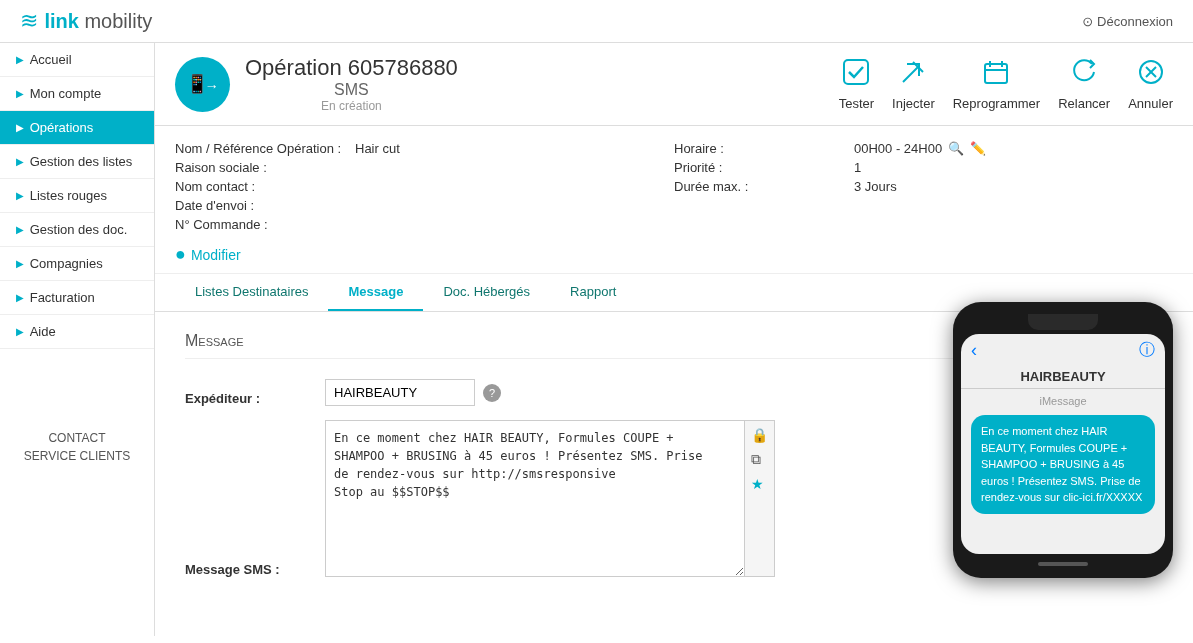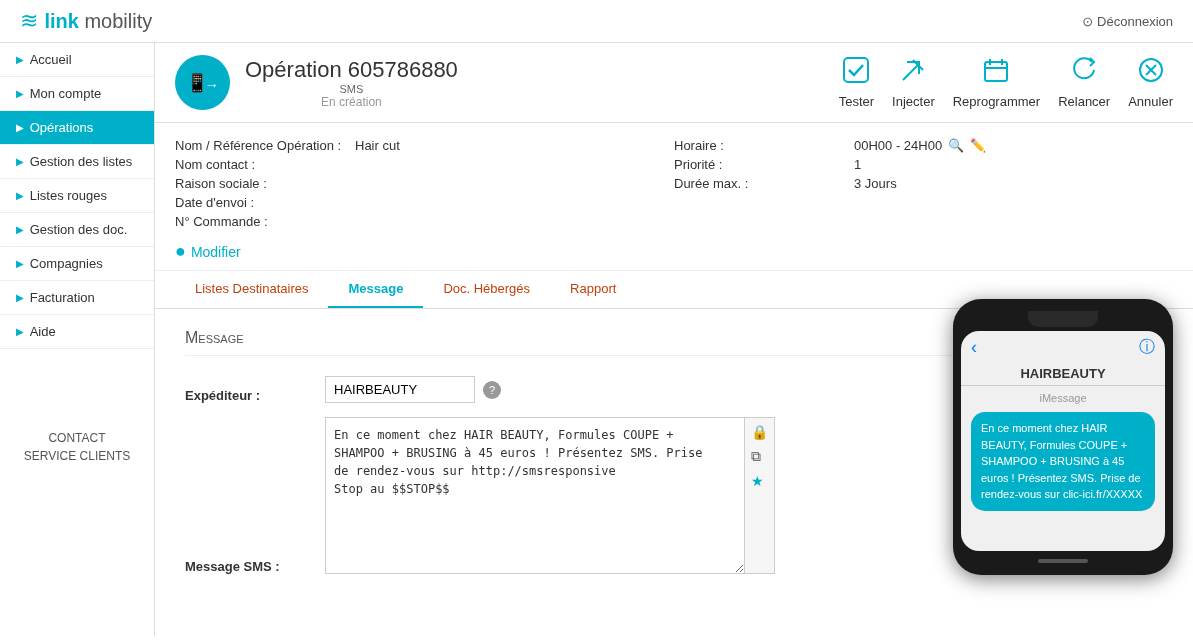--- a/index.html
+++ b/index.html
@@ -23,39 +23,39 @@
     .sidebar-contact { padding: 20px 10px; text-align: center; font-size: 12px; color: #555; line-height: 1.5; background: #fff; }
 
     
     .main { flex: 1; overflow: hidden; }
 
     
     .op-header { display: flex; align-items: center; padding: 12px 20px; border-bottom: 1px solid #ddd; background: #fff; }
     .op-icon { width: 55px; height: 55px; background: #00b0c8; border-radius: 50%; display: flex; align-items: center; justify-content: center; margin-right: 15px; flex-shrink: 0; }
     .op-title-block { margin-right: 38px; text-align: center; }
     .op-title { font-size: 22px; color: #333; font-weight: normal; }
-    .op-sub1 { font-size: 11px; color: #666; }
+    .op-sub1 { font-size: 16px; color: #666; }
     .op-sub2 { font-size: 12px; color: #999; }
     .op-actions { display: flex; gap: 18px; margin-left: auto; }
     .op-action { display: flex; flex-direction: column; align-items: center; cursor: pointer; gap: 4px; }
 
     
     .info-section { padding: 15px 20px 8px 20px; border-bottom: 1px solid #eee; }
     .info-row { display: flex; margin-bottom: 5px; }
     .info-left { flex: 1; }
     .info-right { flex: 1; }
     .info-field { display: flex; margin-bottom: 4px; font-size: 13px; }
     .info-label { font-weight: normal; min-width: 180px; }
     .info-value { color: #333; }
     .info-value.horaire { display: flex; align-items: center; gap: 6px; }
     .modifier-btn { display: flex; align-items: center; gap: 5px; color: #00b0c8; cursor: pointer; margin-top: 8px; font-size: 13px; }
 
     
     .tabs { display: flex; border-bottom: 1px solid #ddd; padding: 0 20px; background: #fff; }
-    .tab { padding: 10px 20px; cursor: pointer; font-size: 13px; color: #c2410c; border-bottom: 2px solid transparent; }
+    .tab { padding: 10px 20px; cursor: pointer; font-size: 13px; color: #0f766e; border-bottom: 2px solid transparent; }
     .tab.active { color: #00b0c8; border-bottom: 2px solid #00b0c8; font-weight: bold; }
 
     
     .message-section { padding: 20px 30px; }
     .message-title { font-size: 16px; color: #555; font-variant: small-caps; margin-bottom: 20px; border-bottom: 1px solid #eee; padding-bottom: 8px; }
 
     .form-row { display: flex; align-items: flex-end; margin-bottom: 14px; }
     .form-label { min-width: 140px; font-weight: bold; font-size: 13px; padding-top: 6px; }
     .form-control { display: flex; align-items: center; gap: 8px; }
     .expediteur-input { border: 1px solid #ccc; padding: 5px 8px; font-size: 13px; width: 150px; background: #fff; }
@@ -205,25 +205,25 @@
     </div>
 
     <div class="info-section">
       <div class="info-row">
         <div class="info-left">
           <div class="info-field">
             <span class="info-label">Nom / Référence Opération :</span>
             <span class="info-value">Hair cut</span>
           </div>
           <div class="info-field">
+            <span class="info-label">Raison sociale :</span>
+            <span class="info-value"></span>
+          </div>
+          <div class="info-field">
             <span class="info-label">Nom contact :</span>
-            <span class="info-value"></span>
-          </div>
-          <div class="info-field">
-            <span class="info-label">Raison sociale :</span>
             <span class="info-value"></span>
           </div>
           <div class="info-field">
             <span class="info-label">Date d'envoi :</span>
             <span class="info-value"></span>
           </div>
           <div class="info-field">
             <span class="info-label">N° Commande :</span>
             <span class="info-value"></span>
           </div>

